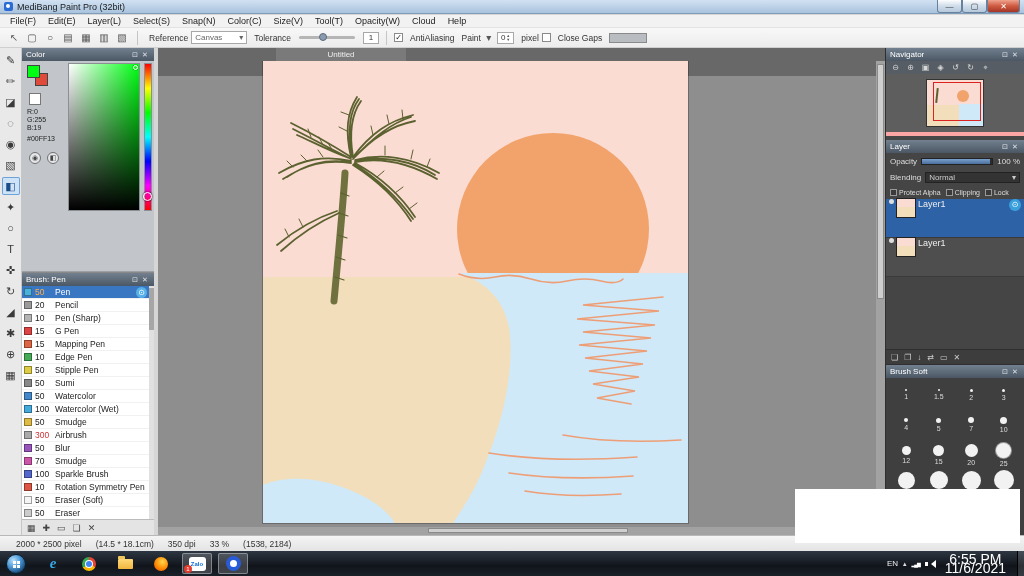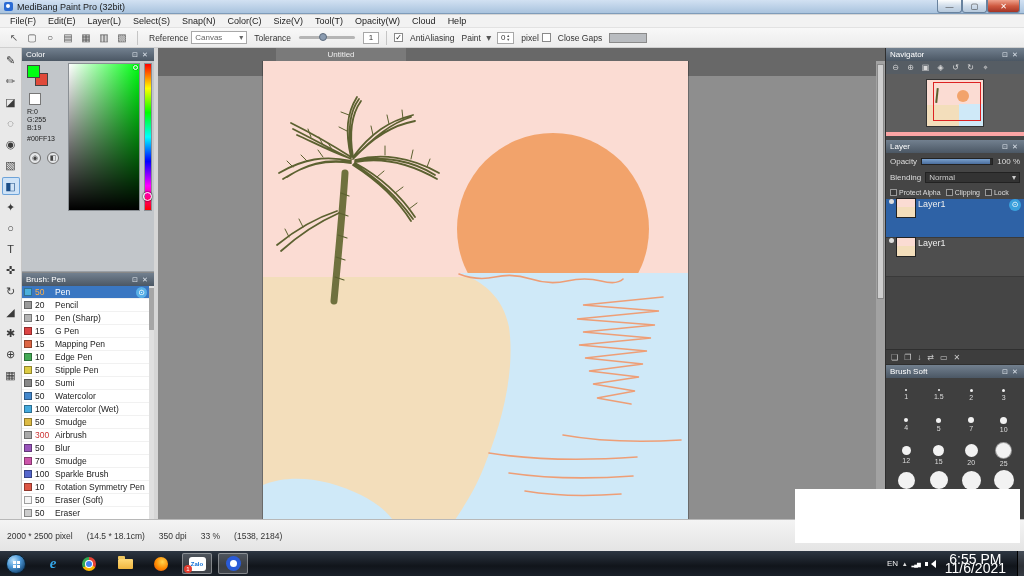--- a/index.html
+++ b/index.html
@@ -121,21 +121,21 @@
   .lf-icon{color:#ccc;font-size:8px}
 
   .size-panel{position:absolute;top:317px;bottom:0;left:0;right:0;background:#3f3f3f;overflow:hidden}
   .size-grid{display:grid;grid-template-columns:repeat(4,1fr);padding:2px 4px}
   .size-cell{height:30px;display:flex;flex-direction:column;align-items:center;justify-content:center;gap:2px}
   .dot{background:#f2f2f2;border-radius:50%}
   .size-label{font-size:7px;color:#ddd;height:8px}
   .size-cell.selected .dot{box-shadow:0 0 0 1px #999}
 
   
-  .statusbar{position:absolute;left:0;right:0;bottom:25px;height:32px;background:linear-gradient(#f4f4f4,#e4e4e4);border-top:1px solid #b8b8b8;display:flex;align-items:center;gap:14px;padding:0 7px;font-size:8.5px;color:#333}
+  .statusbar{position:absolute;left:0;right:0;bottom:25px;height:16px;background:linear-gradient(#f4f4f4,#e4e4e4);border-top:1px solid #b8b8b8;display:flex;align-items:center;gap:14px;padding:0 16px;font-size:8.5px;color:#333}
 
   
   .taskbar{position:absolute;left:0;right:0;bottom:0;height:25px;background:linear-gradient(#2d3642,#11151b 60%,#1a2029);display:flex;align-items:center}
   .start-orb{width:20px;height:20px;border-radius:50%;margin:0 9px 0 6px;background:radial-gradient(circle at 35% 30%,#b8e0fa,#4e9ad8 40%,#123f6b 82%);border:1px solid #0a2030;position:relative;flex:none}
   .orb-flag{position:absolute;left:6px;top:6px;width:3px;height:3px;background:#fff;box-shadow:4px 0 0 #fff,0 4px 0 #fff,4px 4px 0 #fff}
   .task-item{width:30px;height:21px;margin:0 3px;border-radius:2px;display:flex;align-items:center;justify-content:center;position:relative;flex:none}
   .task-item.active{background:rgba(255,255,255,.18);box-shadow:inset 0 0 0 1px rgba(255,255,255,.35)}
   .icon-ie{font-family:"Liberation Serif",serif;font-style:italic;font-weight:bold;font-size:15px;color:#35a7e8}
   .icon-chrome{width:14px;height:14px;border-radius:50%;background:conic-gradient(#e84335 0 33%,#f7b500 0 66%,#34a853 0 100%);position:relative}
   .icon-chrome::after{content:"";position:absolute;left:4px;top:4px;width:6px;height:6px;border-radius:50%;background:#4285f4;box-shadow:0 0 0 1px #fff}

